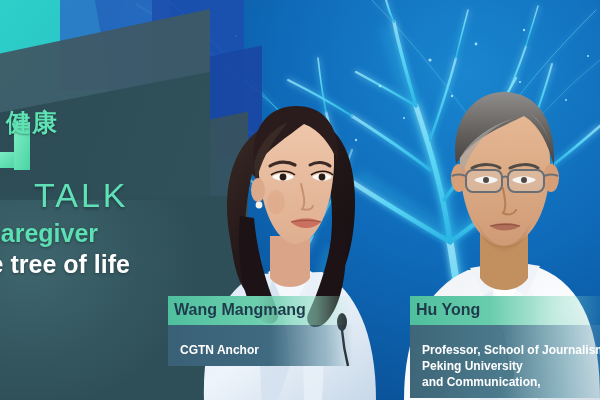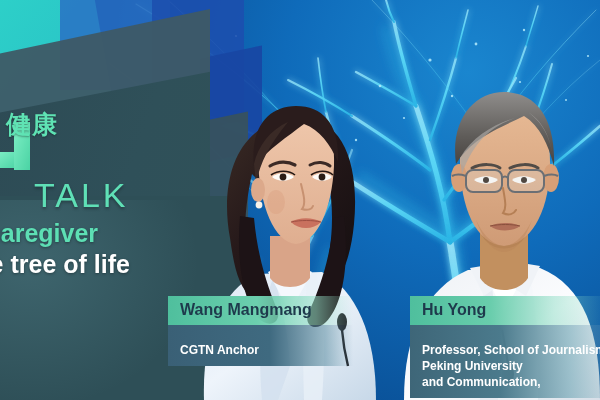--- a/index.html
+++ b/index.html
@@ -129,21 +129,21 @@
     left: 0px; top: 10px;
     width: 56px; height: 84px;
   }
   .logo-cn {
     position: absolute;
     left: 32px; top: 0px;
     font-size: 25px;
     font-weight: bold;
     letter-spacing: 1px;
     color: #5fe3b4;
-    font-family: Liberation Serif, serif;
+    font-family: Liberation Mono, monospace;
     text-shadow: 0 1px 2px rgba(0,0,0,.35);
     line-height: 1;
   }
   .logo-ealth {
     position: absolute;
     left: 26px; top: 26px;
     font-size: 48px;
     font-weight: bold;
     color: #73e8c0;
     letter-spacing: -1px;
@@ -183,21 +183,21 @@
     white-space: nowrap;
     text-shadow: 0 1px 3px rgba(0,0,0,.35);
   }
 
   
   .lower-third { position: absolute; }
   .lt-name {
     font-size: 16px;
     font-weight: bold;
     color: #1e3a4c;
-    padding: 5px 12px 6px 12px;
+    padding: 5px 12px 6px 6px;
     white-space: nowrap;
     line-height: 1.1;
   }
   .lt-role {
     font-size: 12px;
     font-weight: bold;
     color: #ffffff;
     padding: 17px 12px 8px 12px;
     line-height: 1.35;
     white-space: nowrap;

